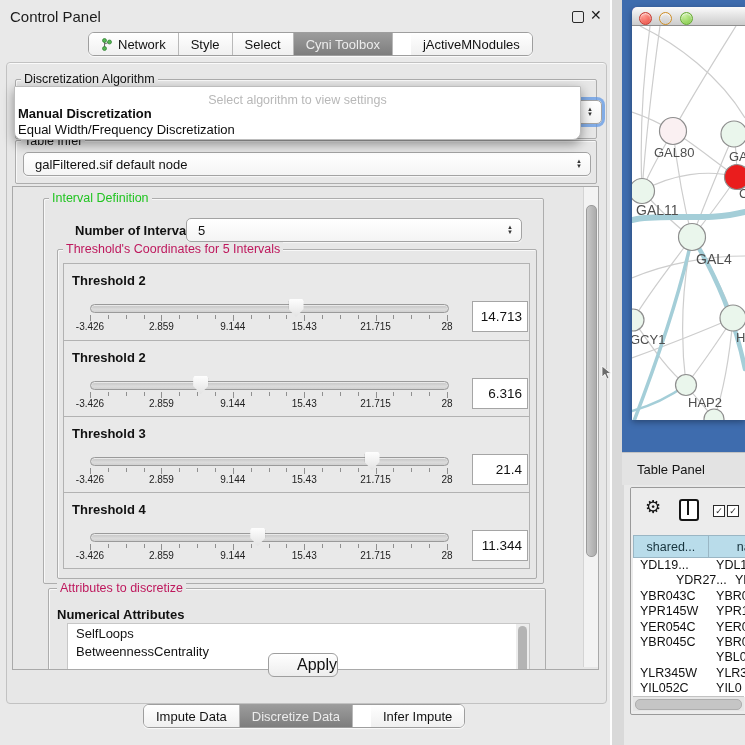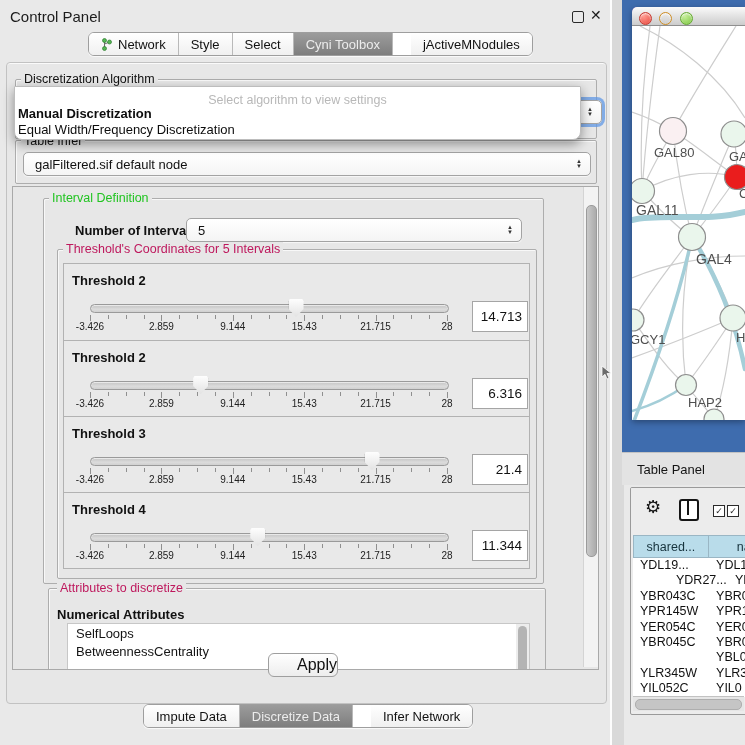--- a/index.html
+++ b/index.html
@@ -332,21 +332,21 @@
   </div>
 
   <div id="bottom-tabs" class="abs seg">
       <div class="seg-item">
         <span>Impute Data</span>
       </div>
       <div class="seg-item sel">
         <span>Discretize Data</span>
       </div>
       <div class="seg-item">
-        <span>Infer Network</span>
+        <span>Infer Impute</span>
       </div>
     </div>
 </div>
 
 <svg id="cursor" class="abs" width="11" height="14" viewBox="0 0 11 14">
   <polygon points="1,0 1,11 4,8.3 6,13 8,12 6,7.5 10,7.3" fill="#6b6b6b" stroke="#fff" stroke-width="0.8"></polygon>
 </svg>
 
 <div id="divider" class="abs"></div>
 

